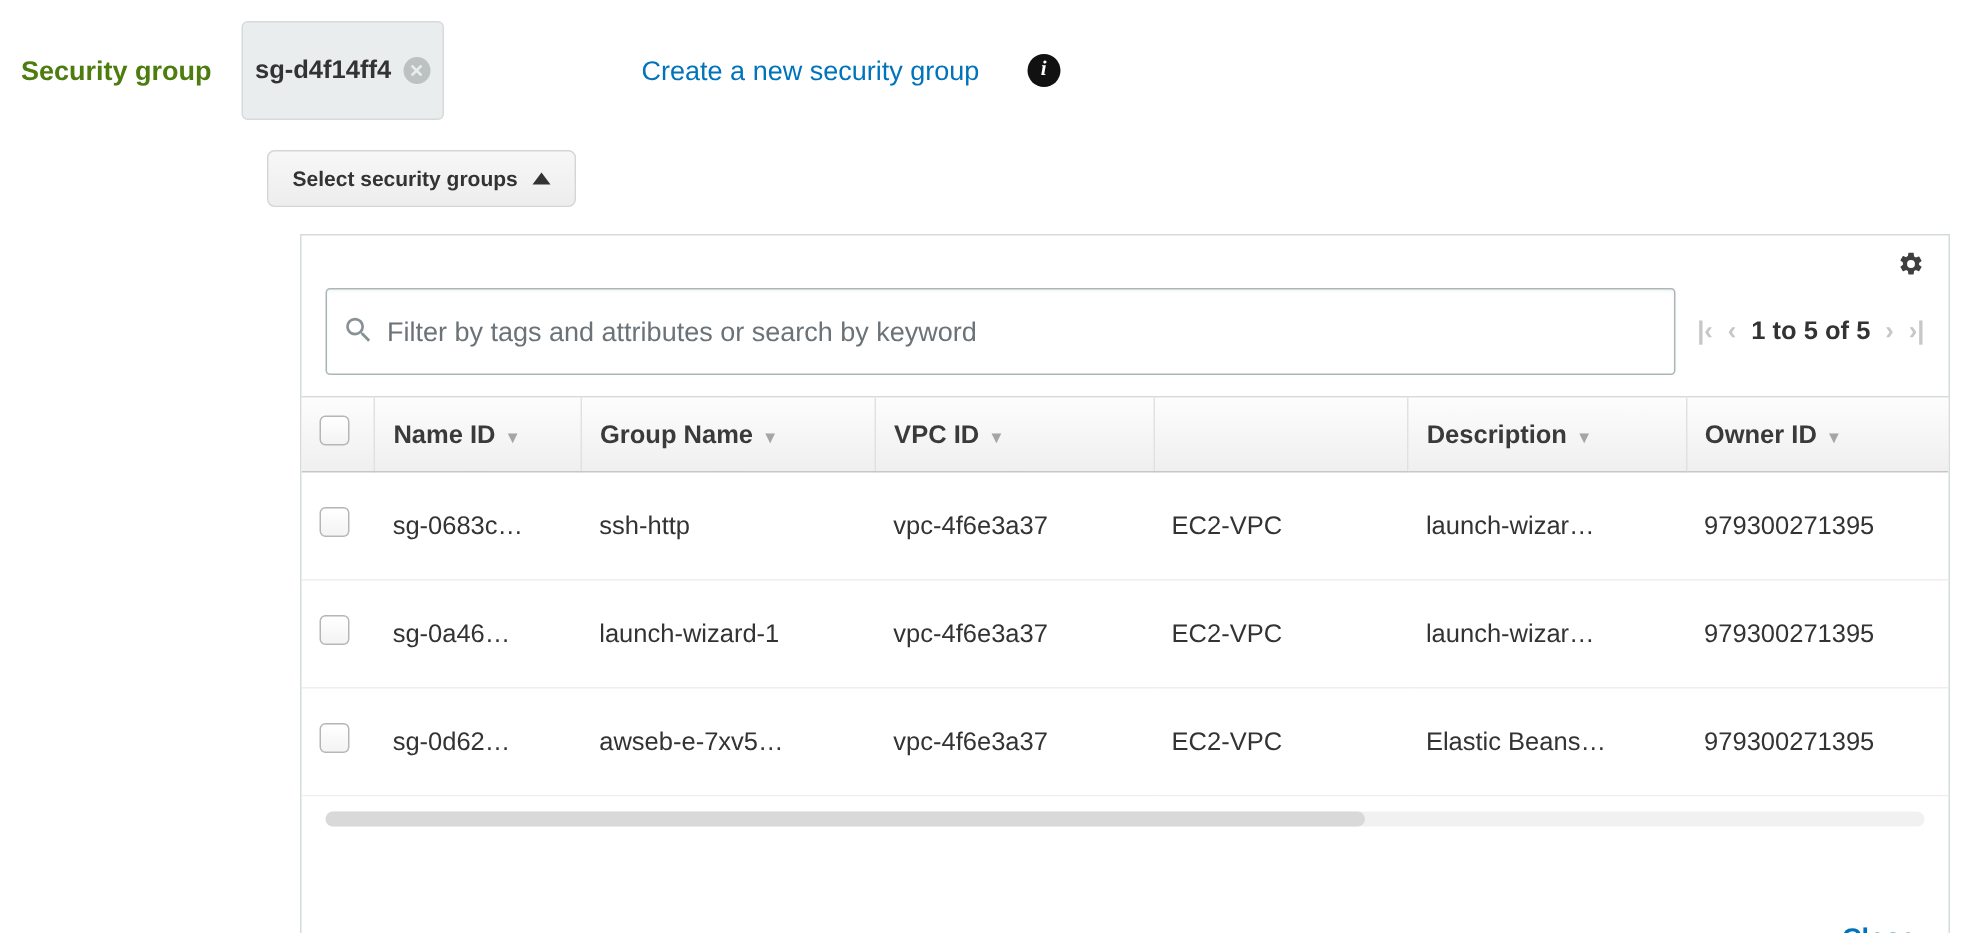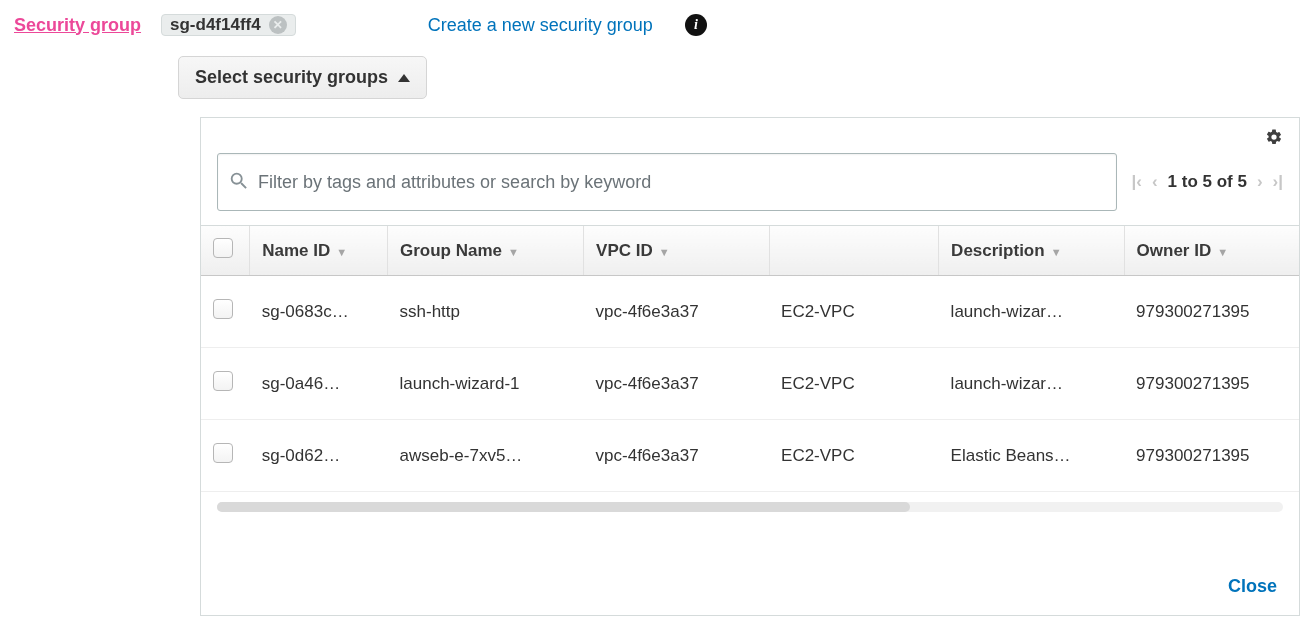--- a/index.html
+++ b/index.html
@@ -12,31 +12,30 @@
     }
     .row1 {
       display: flex;
       align-items: center;
       gap: 12px;
       margin-bottom: 20px;
     }
     .field-label {
       font-weight: 700;
       font-size: 18px;
-      color: #ec4899;
+      color: #4d7c0f;
       margin-right: 8px;
-      text-decoration: underline;
     }
     .tag-chip {
       display: inline-flex;
       align-items: center;
       background: #eaeded;
       border: 1px solid #d5dbdb;
       border-radius: 4px;
-      padding: 0 8px;
+      padding: 22px 8px;
       font-weight: 700;
       font-size: 17px;
       color: #333;
       gap: 8px;
     }
     .tag-chip .remove {
       display: inline-flex;
       align-items: center;
       justify-content: center;
       width: 18px;
@@ -76,21 +75,21 @@
     }
     .dropdown-btn {
       display: inline-flex;
       align-items: center;
       gap: 10px;
       background: linear-gradient(#f7f7f7, #ededed);
       border: 1px solid #d5d5d5;
       border-radius: 5px;
       padding: 10px 16px;
       font-weight: 700;
-      font-size: 18px;
+      font-size: 14px;
       color: #333;
       cursor: pointer;
     }
     .tri-up {
       width: 0; height: 0;
       border-left: 6px solid transparent;
       border-right: 6px solid transparent;
       border-bottom: 8px solid #333;
     }
     .panel {

